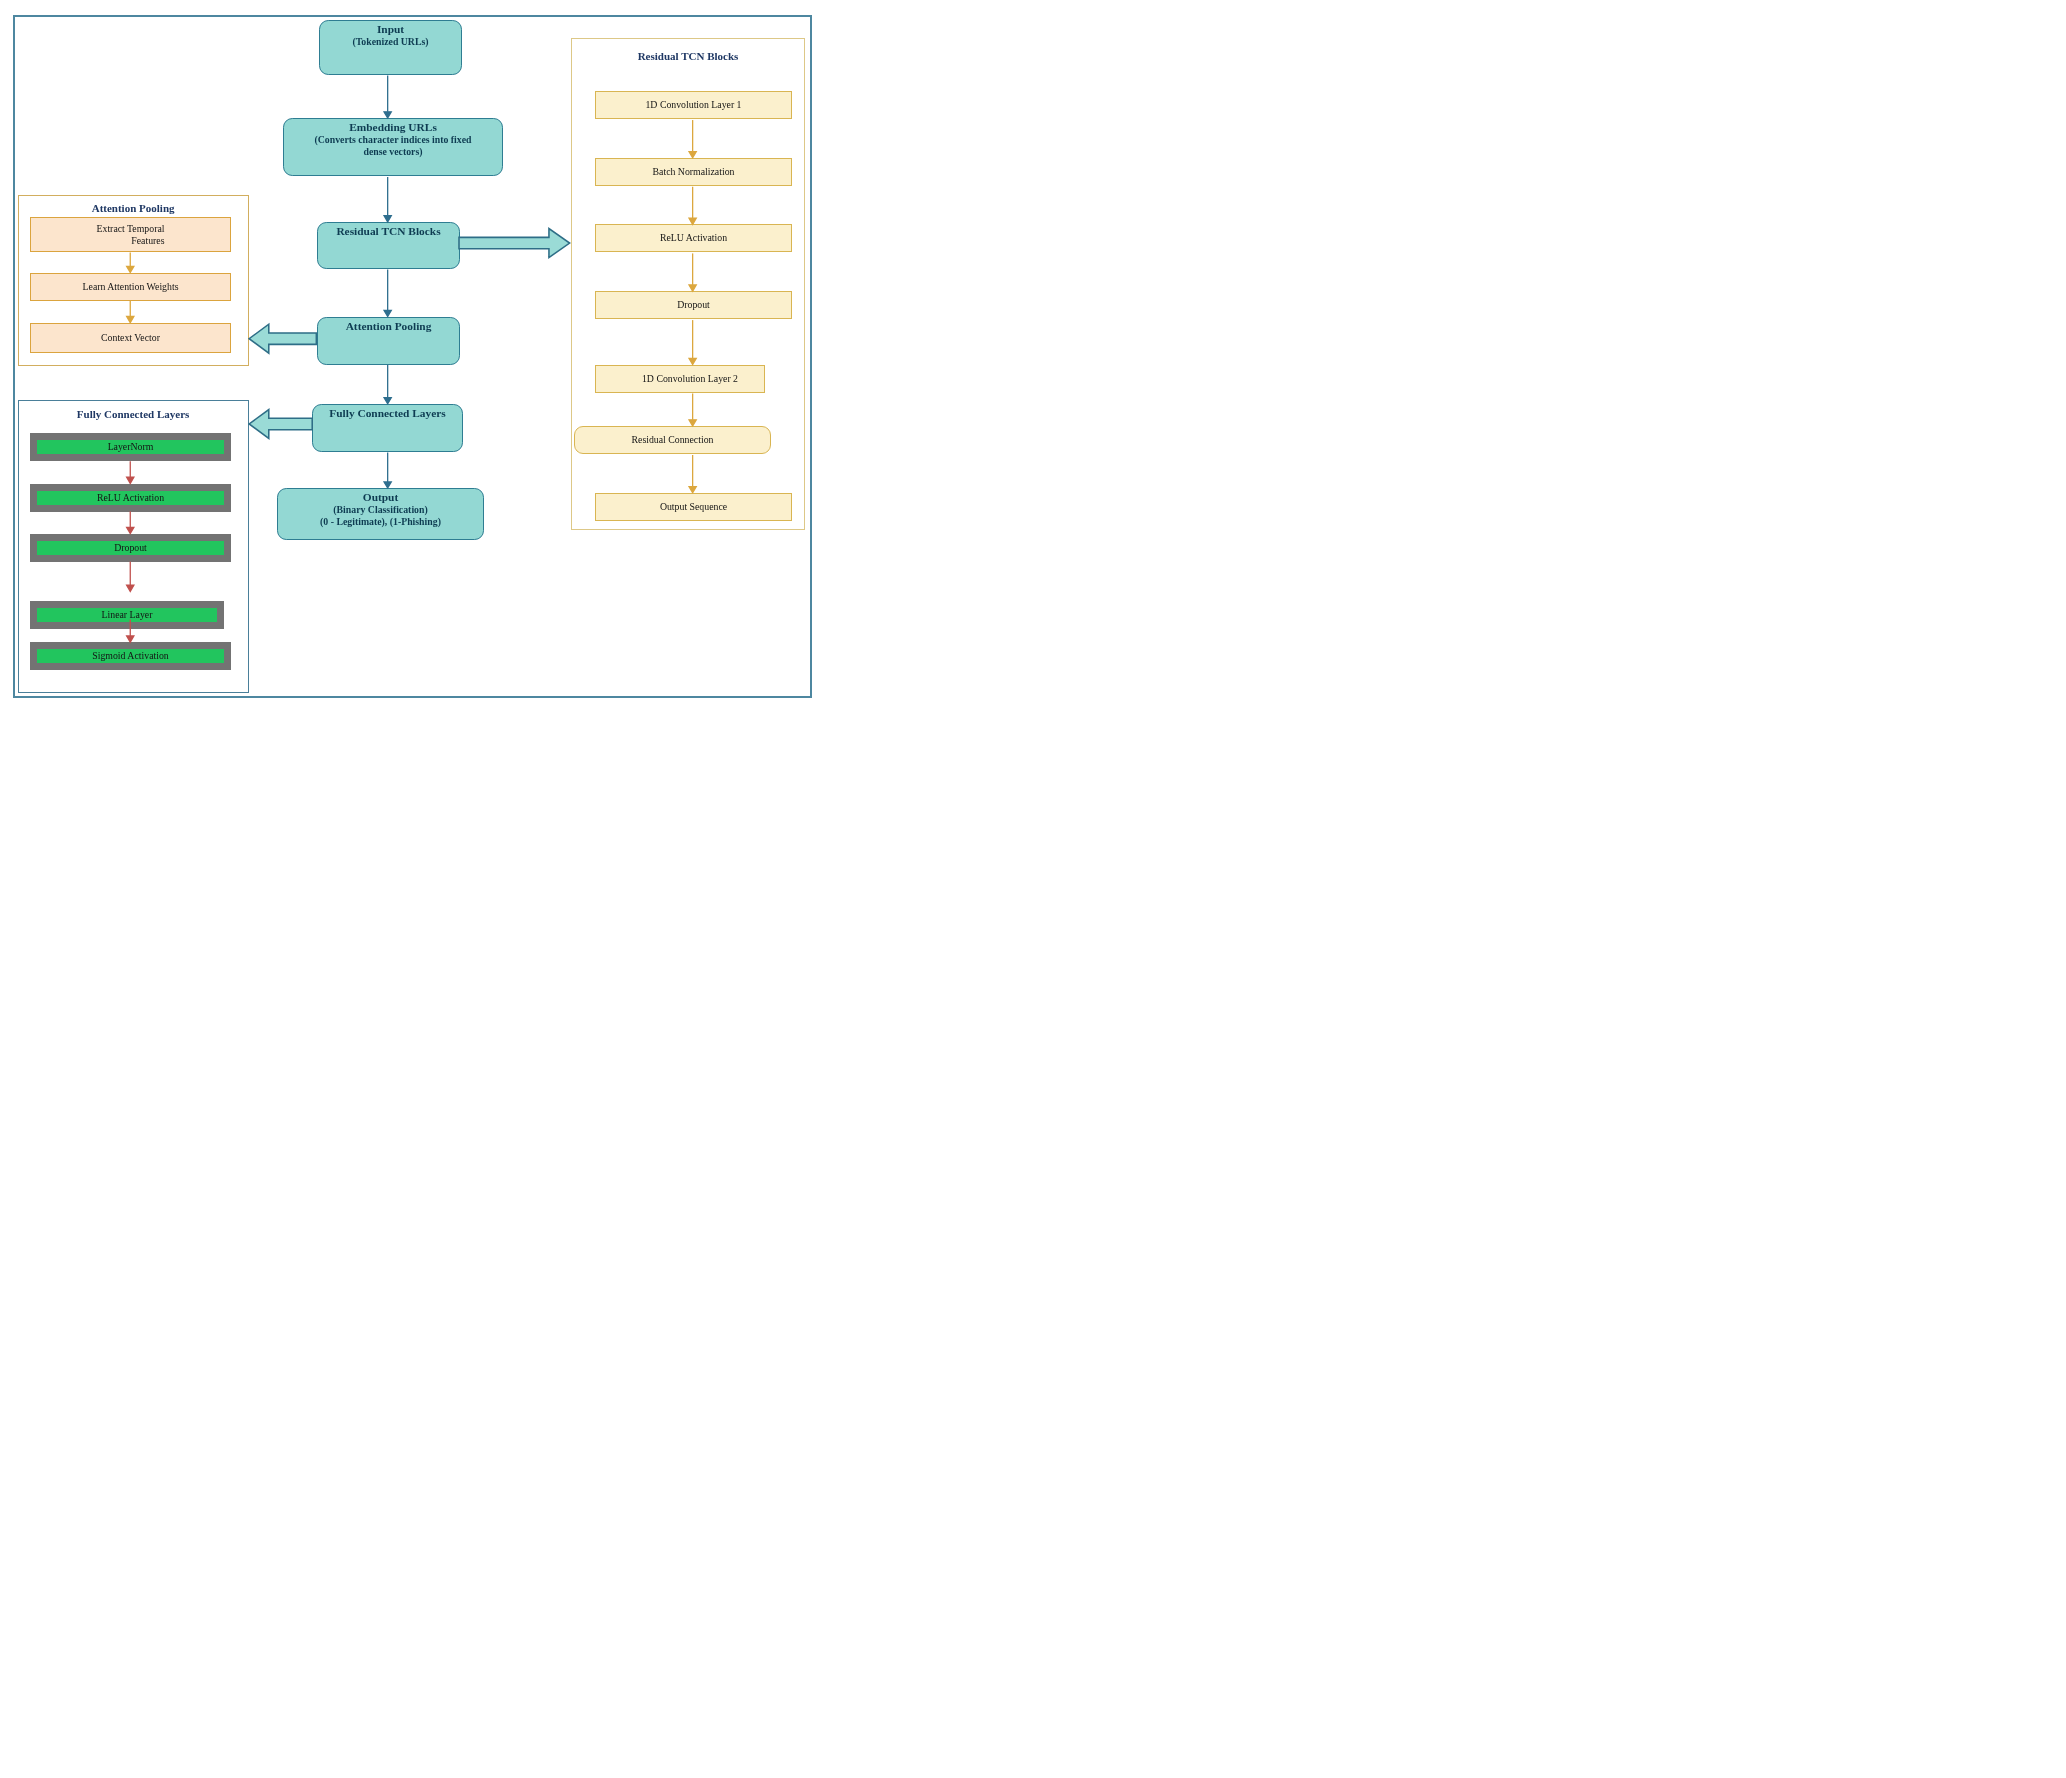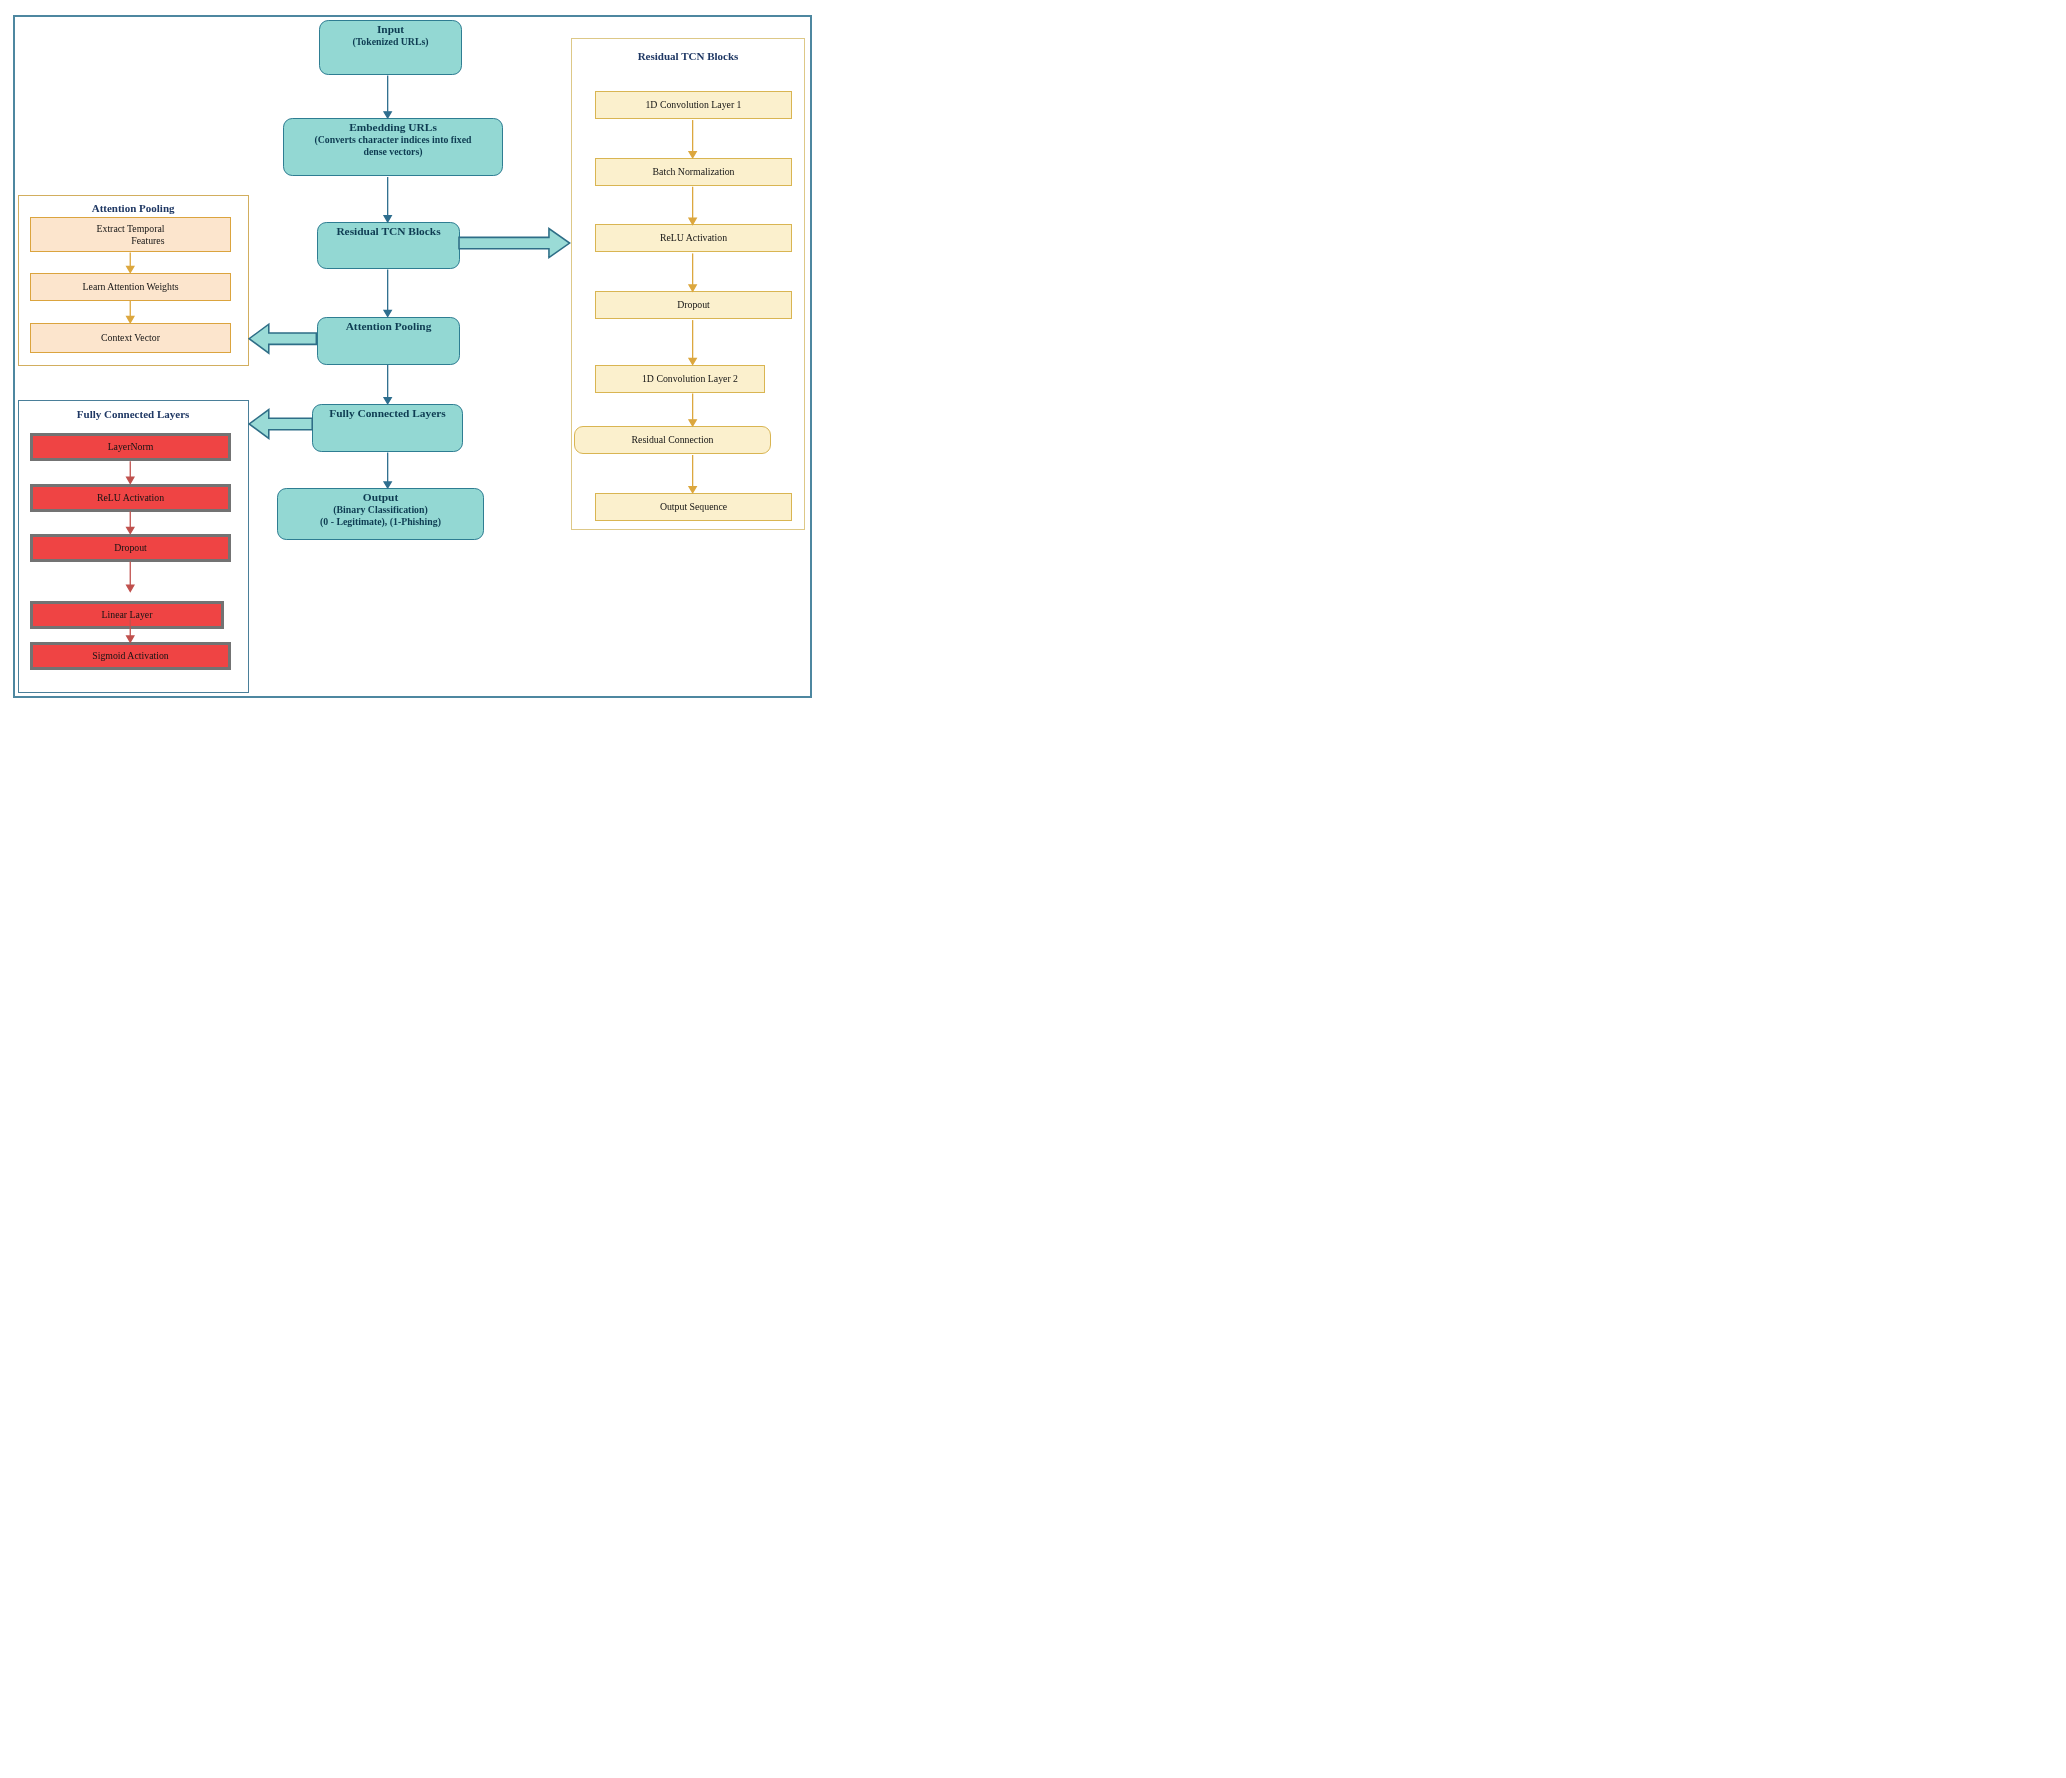--- a/index.html
+++ b/index.html
@@ -38,21 +38,21 @@
   }
   
   .step{
     position:absolute;
     display:flex;align-items:center;justify-content:center;
     text-align:right;color:#141414;
     font-size:9.8px;line-height:1.2;
     box-sizing:border-box;white-space:pre-line;
   }
   .step-peach{background:#fce5cd;border:1px solid #dba43e;}
-  .step-pink{background:#ef4444;border:3px solid #737373;}
+  .step-pink{background:#22c55e;border:7px solid #737373;}
   .step-yellow{background:#fbf0cd;border:1px solid #d9b552;}
   svg.overlay{position:absolute;left:0;top:0;pointer-events:none;}
 </style>
 </head>
 <body>
 
 <div id="canvas">
 
   <div class="outer-frame"></div>
 

